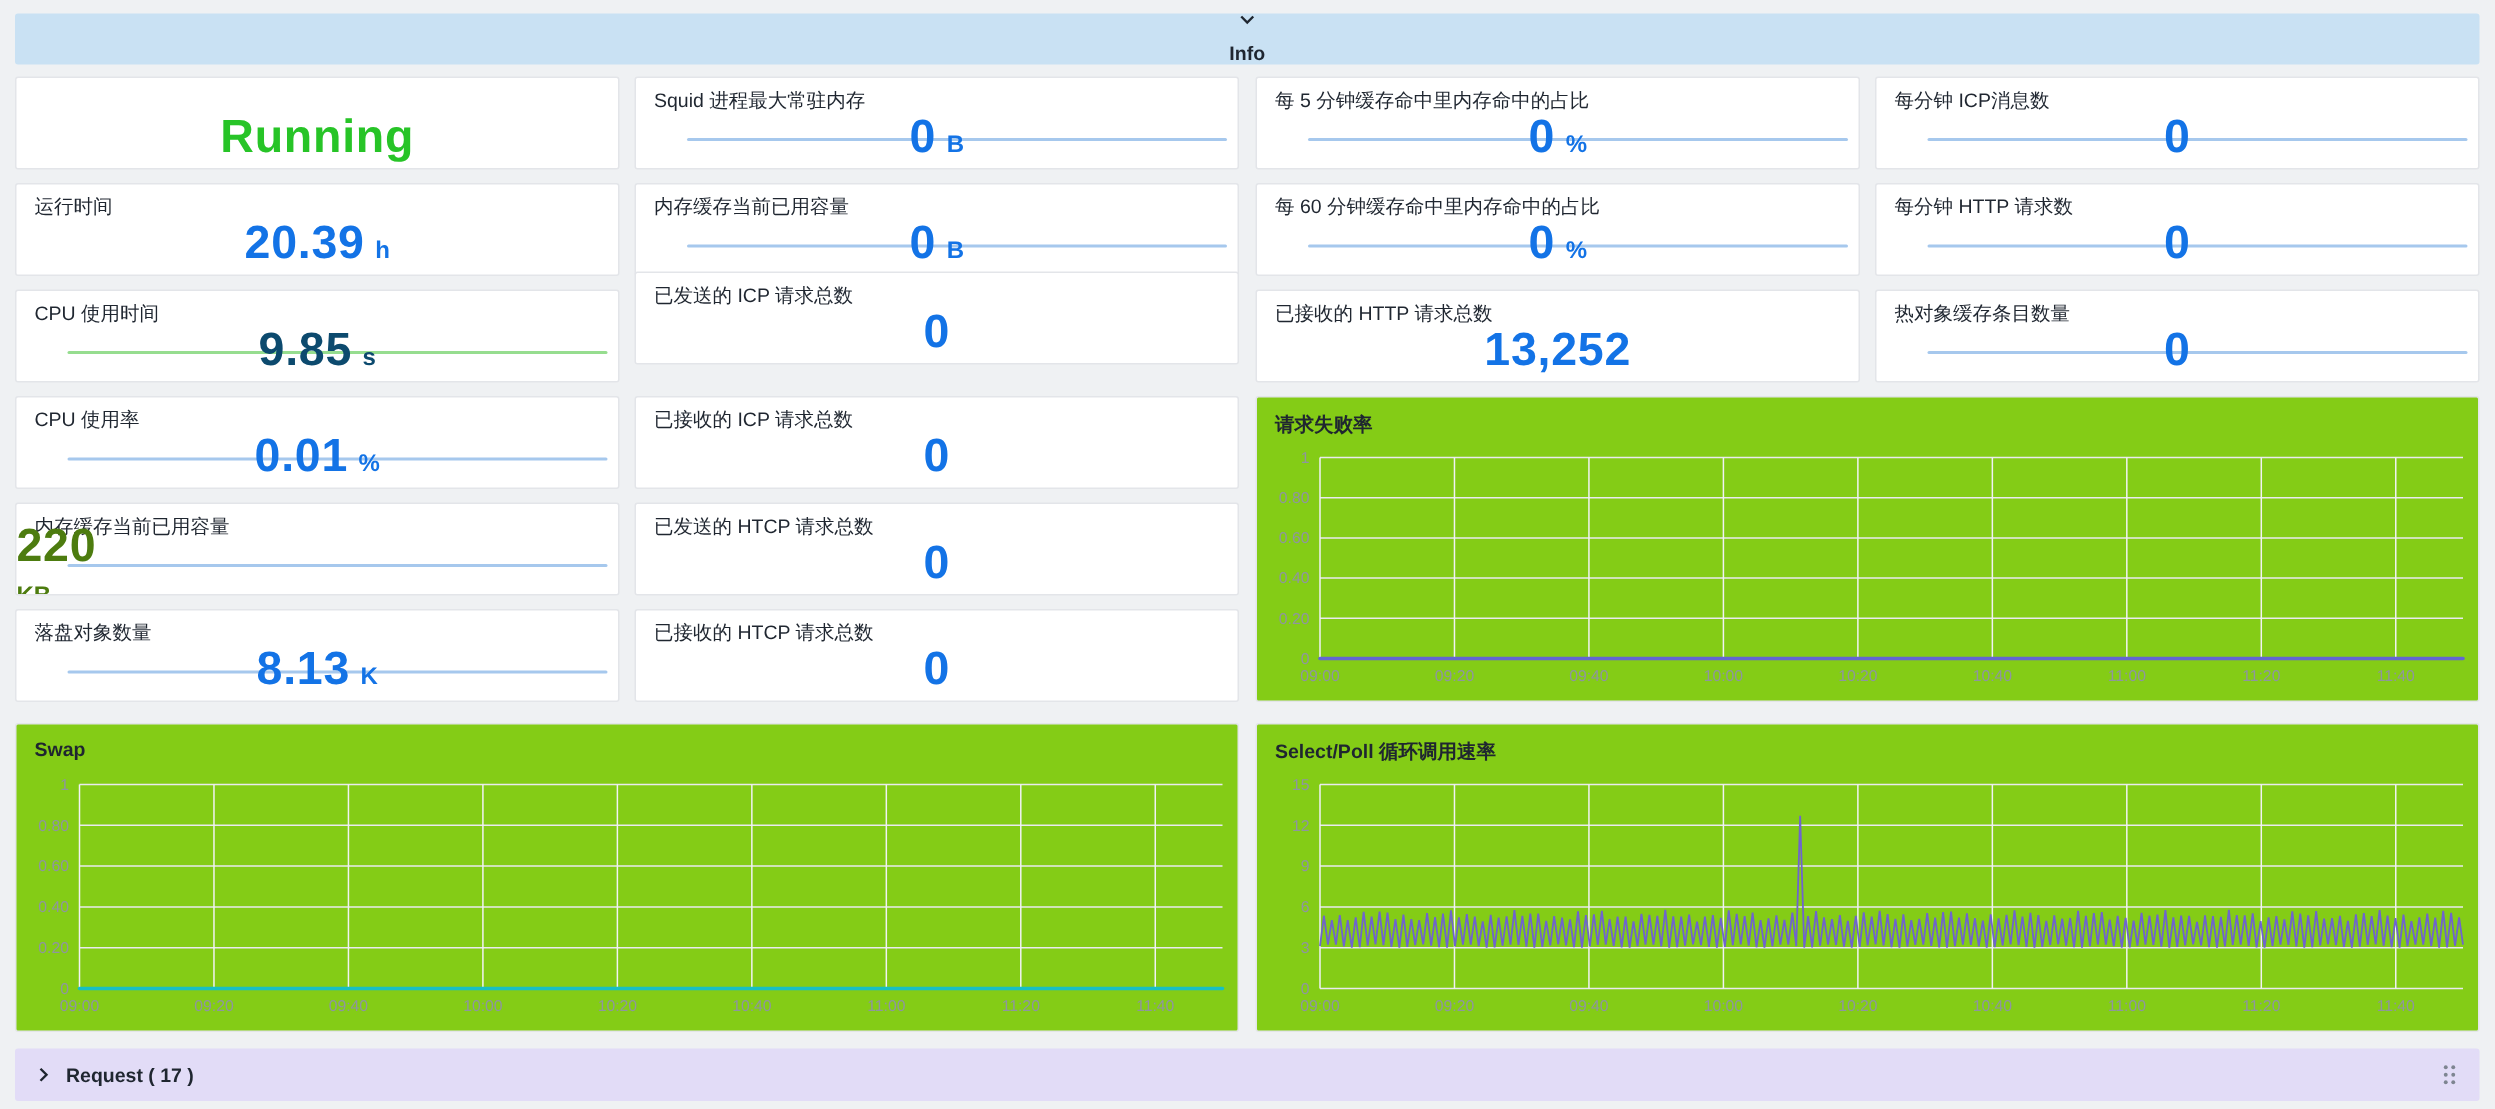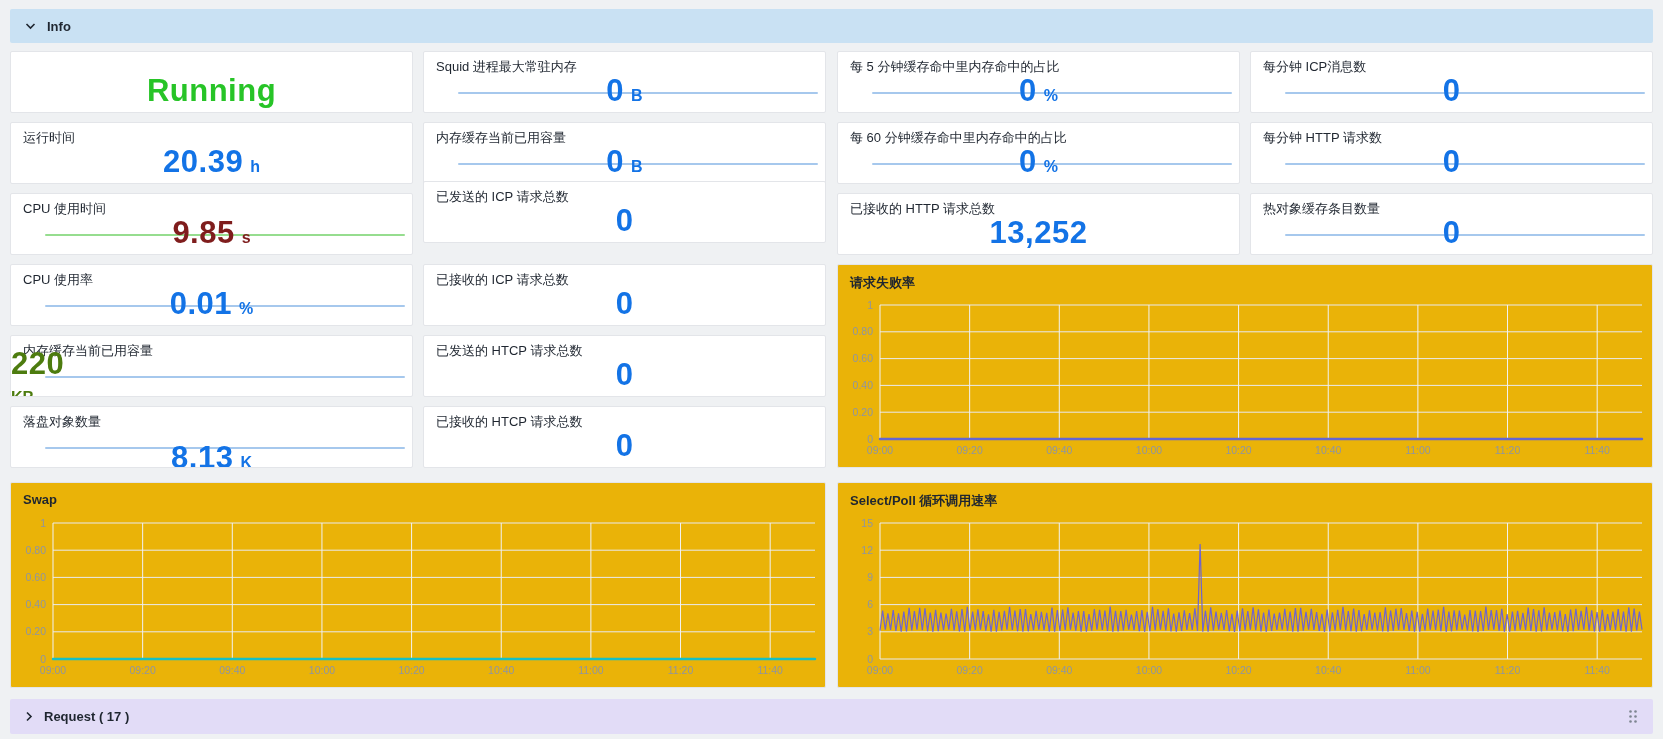--- a/index.html
+++ b/index.html
@@ -7,39 +7,39 @@
     width:1663px;height:739px;overflow:hidden;background:#EFF1F3;
     font-family:"Liberation Sans","DejaVu Sans",sans-serif;
     -webkit-font-smoothing:antialiased;position:relative;
   }
   #root{position:absolute;inset:0;}
   .row-header{
     position:absolute;left:10px;width:1643px;height:34px;border-radius:2px;
     display:flex;align-items:center;gap:11px;padding:0 15px;box-sizing:border-box;
     font-size:13px;font-weight:700;color:#1F2630;cursor:pointer;
   }
-  #info-header{top:9px;background:#C9E1F3;}
+  #info-header{top:9px;background:#C9E1F3;flex-direction:column;}
   #request-header{top:699px;background:#E2DCF7;height:35px;text-align:right;}
   .stat-panel{
     position:absolute;width:403px;height:62px;background:#FFFFFF;
     border:1px solid #E3E5E9;border-radius:2px;box-sizing:border-box;overflow:hidden;
   }
   .stat-title{
     position:absolute;top:7px;left:12px;right:8px;font-size:13px;color:#1F2630;
     white-space:nowrap;overflow:hidden;line-height:16px;
   }
   .stat-value-row{
     position:absolute;left:0;right:0;top:21px;height:38px;display:flex;
     align-items:baseline;justify-content:center;gap:7px;z-index:2;font-weight:700;
   }
   .stat-value{font-size:31px;line-height:36px;letter-spacing:0.5px;}
   .stat-unit{font-size:16px;}
   .spark{position:absolute;left:34px;right:7px;top:40px;height:2px;z-index:1;border-radius:1px;}
   .chart-panel{
-    position:absolute;background:#eab308;border:1px solid #E3E5E9;border-radius:2px;
+    position:absolute;background:#84cc16;border:1px solid #E3E5E9;border-radius:2px;
     box-sizing:border-box;
   }
   .chart-title{
     position:absolute;top:9px;left:12px;font-size:13px;font-weight:700;color:#1F2630;
     white-space:nowrap;z-index:2;
   }
   .chart-svg{position:absolute;left:0;top:0;}
   .grip{margin-left:auto;display:block;}
 </style>
 </head>
@@ -109,21 +109,21 @@
       <div class="stat-panel" style="left: 1250px; top: 122px;">
         <div class="stat-title">每分钟 HTTP 请求数</div>
         <div class="spark" style="background: rgb(166, 200, 237);"></div>
         <div class="stat-value-row" style="color: rgb(19, 115, 230);">
           <span class="stat-value">0</span>
         </div>
       </div>
       <div class="stat-panel" style="left: 10px; top: 193px;">
         <div class="stat-title">CPU 使用时间</div>
         <div class="spark" style="background: rgb(150, 221, 143);"></div>
-        <div class="stat-value-row" style="color: #7f1d1d;">
+        <div class="stat-value-row" style="color: #0c4a6e;">
           <span class="stat-value">9.85</span>
           <span class="stat-unit">s</span>
         </div>
       </div>
       <div class="stat-panel" style="left: 423px; top: 181px;">
         <div class="stat-title">已发送的 ICP 请求总数</div>
         <div class="stat-value-row" style="color: rgb(19, 115, 230);">
           <span class="stat-value">0</span>
         </div>
       </div>
@@ -164,21 +164,21 @@
       </div>
       <div class="stat-panel" style="left: 423px; top: 335px;">
         <div class="stat-title">已发送的 HTCP 请求总数</div>
         <div class="stat-value-row" style="color: rgb(19, 115, 230);">
           <span class="stat-value">0</span>
         </div>
       </div>
       <div class="stat-panel" style="left: 10px; top: 406px;">
         <div class="stat-title">落盘对象数量</div>
         <div class="spark" style="background: rgb(166, 200, 237);"></div>
-        <div class="stat-value-row" style="color: rgb(19, 115, 230); margin-top: 12px;">
+        <div class="stat-value-row" style="color: rgb(19, 115, 230);">
           <span class="stat-value">8.13</span>
           <span class="stat-unit">K</span>
         </div>
       </div>
       <div class="stat-panel" style="left: 423px; top: 406px;">
         <div class="stat-title">已接收的 HTCP 请求总数</div>
         <div class="stat-value-row" style="color: rgb(19, 115, 230);">
           <span class="stat-value">0</span>
         </div>
       </div>

